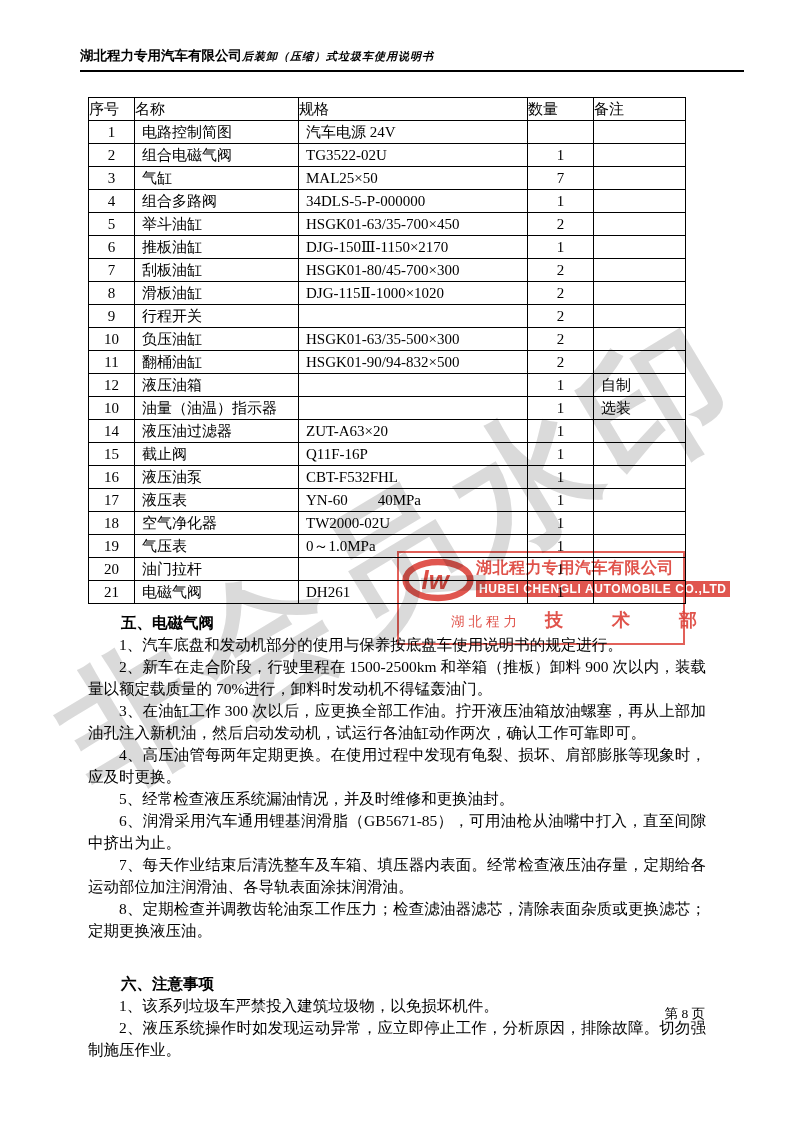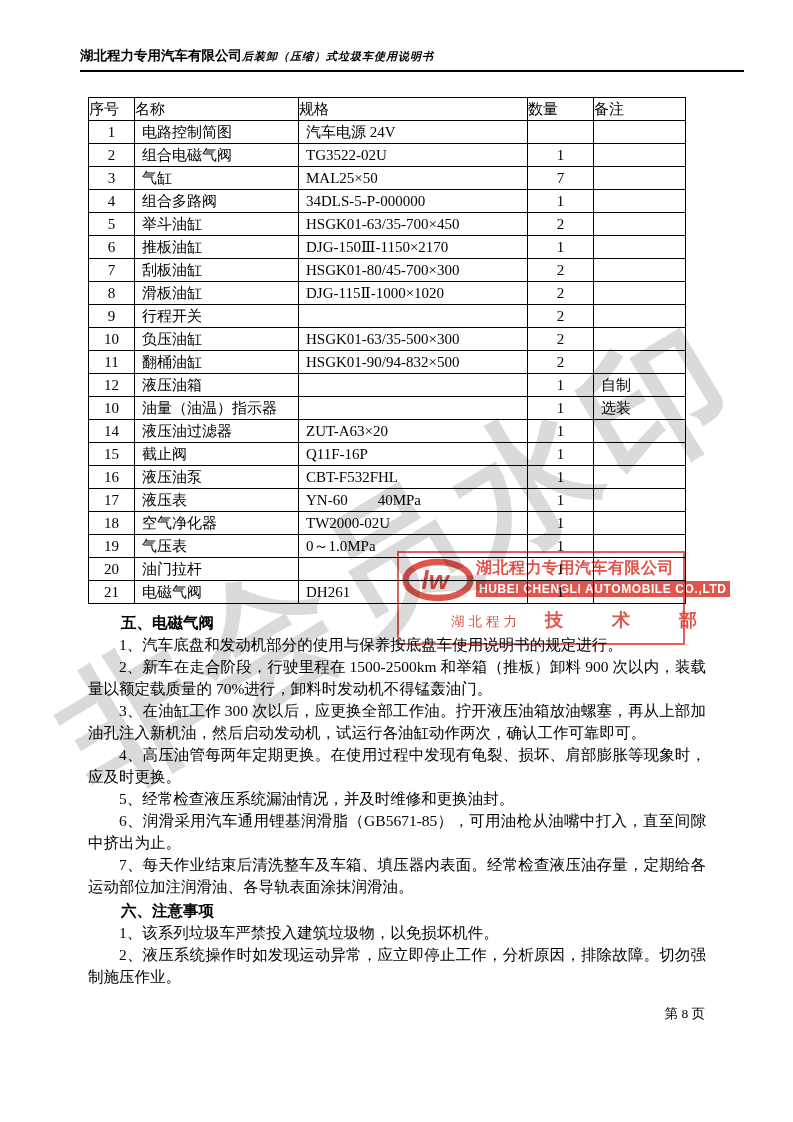--- a/index.html
+++ b/index.html
@@ -35,21 +35,21 @@
   
   .content{
     position:absolute;left:88px;top:611px;width:618px;z-index:2;
     font-size:15.5px;line-height:22px;text-align:justify;
   }
   .sec-heading{
     font-family:"Liberation Sans","DejaVu Sans",sans-serif;
     font-weight:bold;font-size:15.5px;line-height:23px;
     padding-left:33px;margin:0;
   }
-  .sec-heading.gap{margin-top:1px;}
+  .sec-heading.gap{margin-top:30px;}
   .content p{margin:0;text-indent:31px;}
   
   .stamp{
     position:absolute;left:397px;top:551px;width:288px;height:94px;z-index:5;
     border:2px solid rgba(221,68,60,0.85);box-sizing:border-box;
     mix-blend-mode:multiply;
   }
   .stamp-row1{display:flex;gap:2px;margin:5px 6px 0 3px;}
   .stamp-logo{flex:0 0 auto;}
   .stamp-texts{display:flex;flex-direction:column;}
@@ -254,20 +254,21 @@
 
   <div class="content" id="sections">
       <div class="sec-heading">五、电磁气阀</div>
       <p>1、汽车底盘和发动机部分的使用与保养按底盘车使用说明书的规定进行。</p>
       <p>2、新车在走合阶段，行驶里程在 1500-2500km 和举箱（推板）卸料 900 次以内，装载量以额定载质量的 70%进行，卸料时发动机不得锰轰油门。</p>
       <p>3、在油缸工作 300 次以后，应更换全部工作油。拧开液压油箱放油螺塞，再从上部加油孔注入新机油，然后启动发动机，试运行各油缸动作两次，确认工作可靠即可。</p>
       <p>4、高压油管每两年定期更换。在使用过程中发现有龟裂、损坏、肩部膨胀等现象时，应及时更换。</p>
       <p>5、经常检查液压系统漏油情况，并及时维修和更换油封。</p>
       <p>6、润滑采用汽车通用锂基润滑脂（GB5671-85），可用油枪从油嘴中打入，直至间隙中挤出为止。</p>
       <p>7、每天作业结束后清洗整车及车箱、填压器内表面。经常检查液压油存量，定期给各运动部位加注润滑油、各导轨表面涂抹润滑油。</p>
+      <p>8、定期检查并调教齿轮油泵工作压力；检查滤油器滤芯，清除表面杂质或更换滤芯；定期更换液压油。</p>
       <div class="sec-heading gap">六、注意事项</div>
       <p>1、该系列垃圾车严禁投入建筑垃圾物，以免损坏机件。</p>
       <p>2、液压系统操作时如发现运动异常，应立即停止工作，分析原因，排除故障。切勿强制施压作业。</p>
     </div>
 
   <div class="stamp">
     <div class="stamp-row1">
       <svg class="stamp-logo" width="72" height="44" viewBox="0 0 100 60">
         <ellipse cx="50" cy="30" rx="45" ry="25" fill="none" stroke="rgba(221,68,60,0.9)" stroke-width="9"></ellipse>
         <text x="27" y="43" font-size="36" font-style="italic" font-weight="bold" fill="rgba(221,68,60,0.95)" font-family="Liberation Sans, sans-serif">lw</text>

